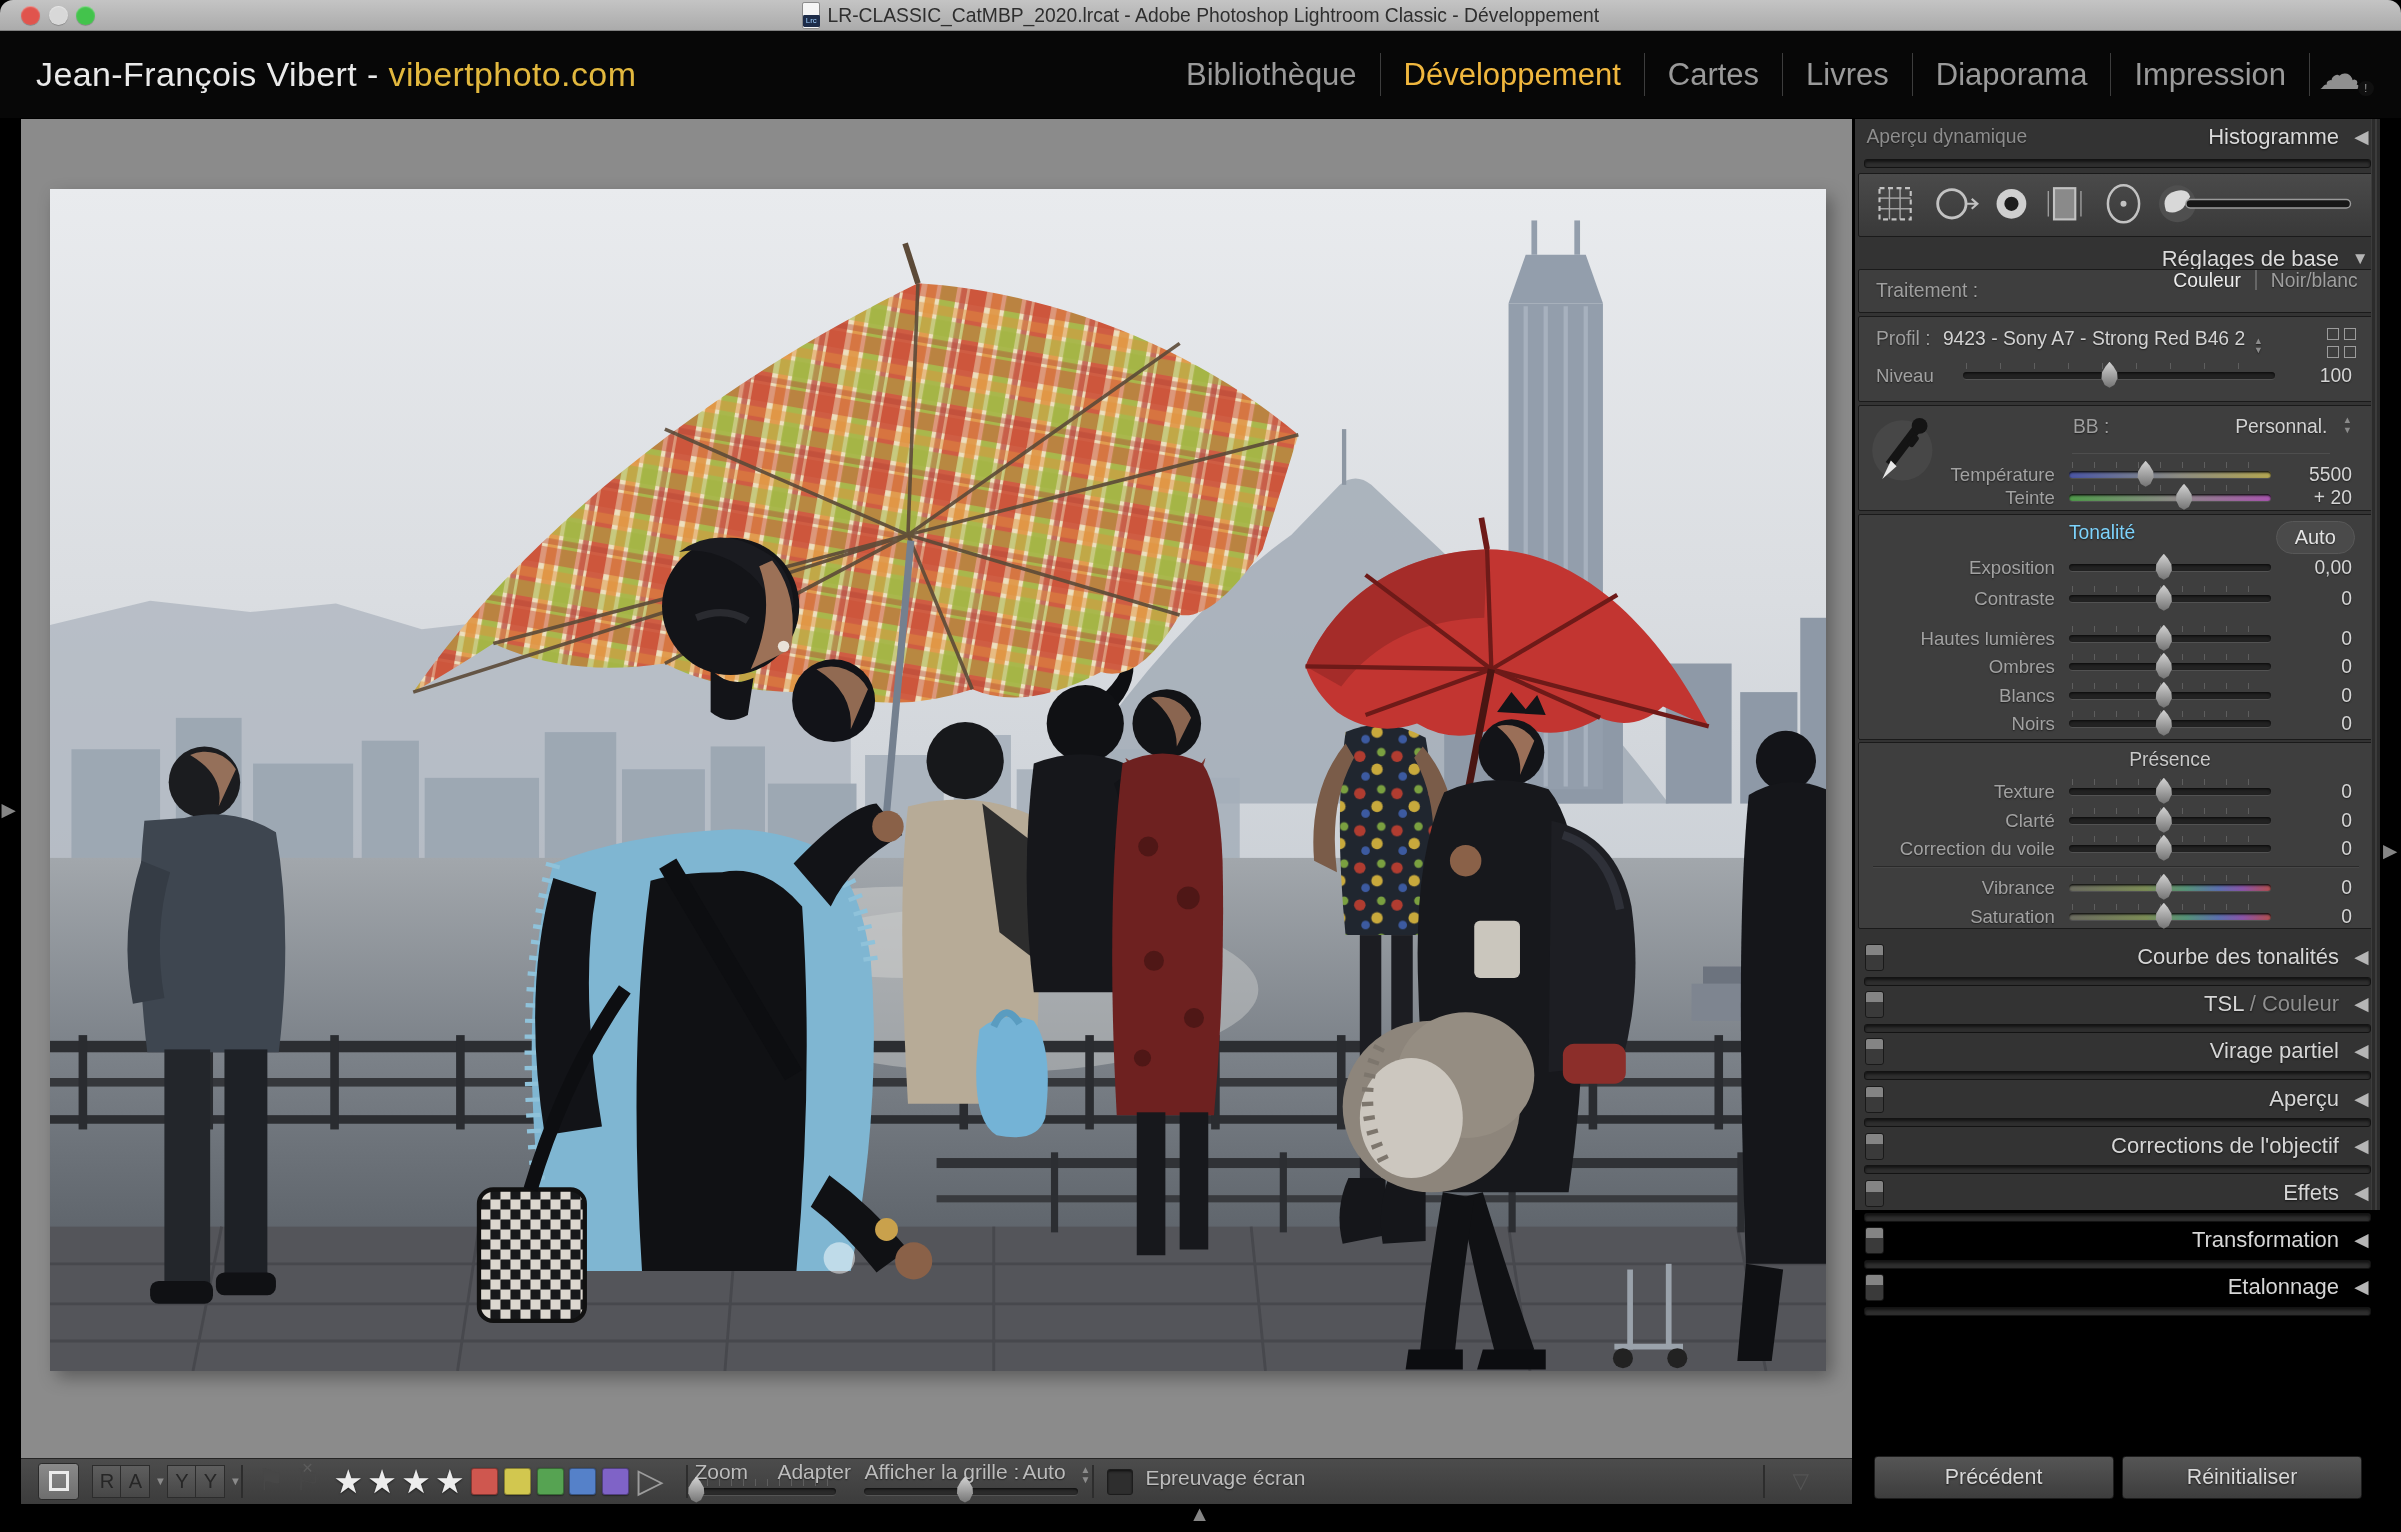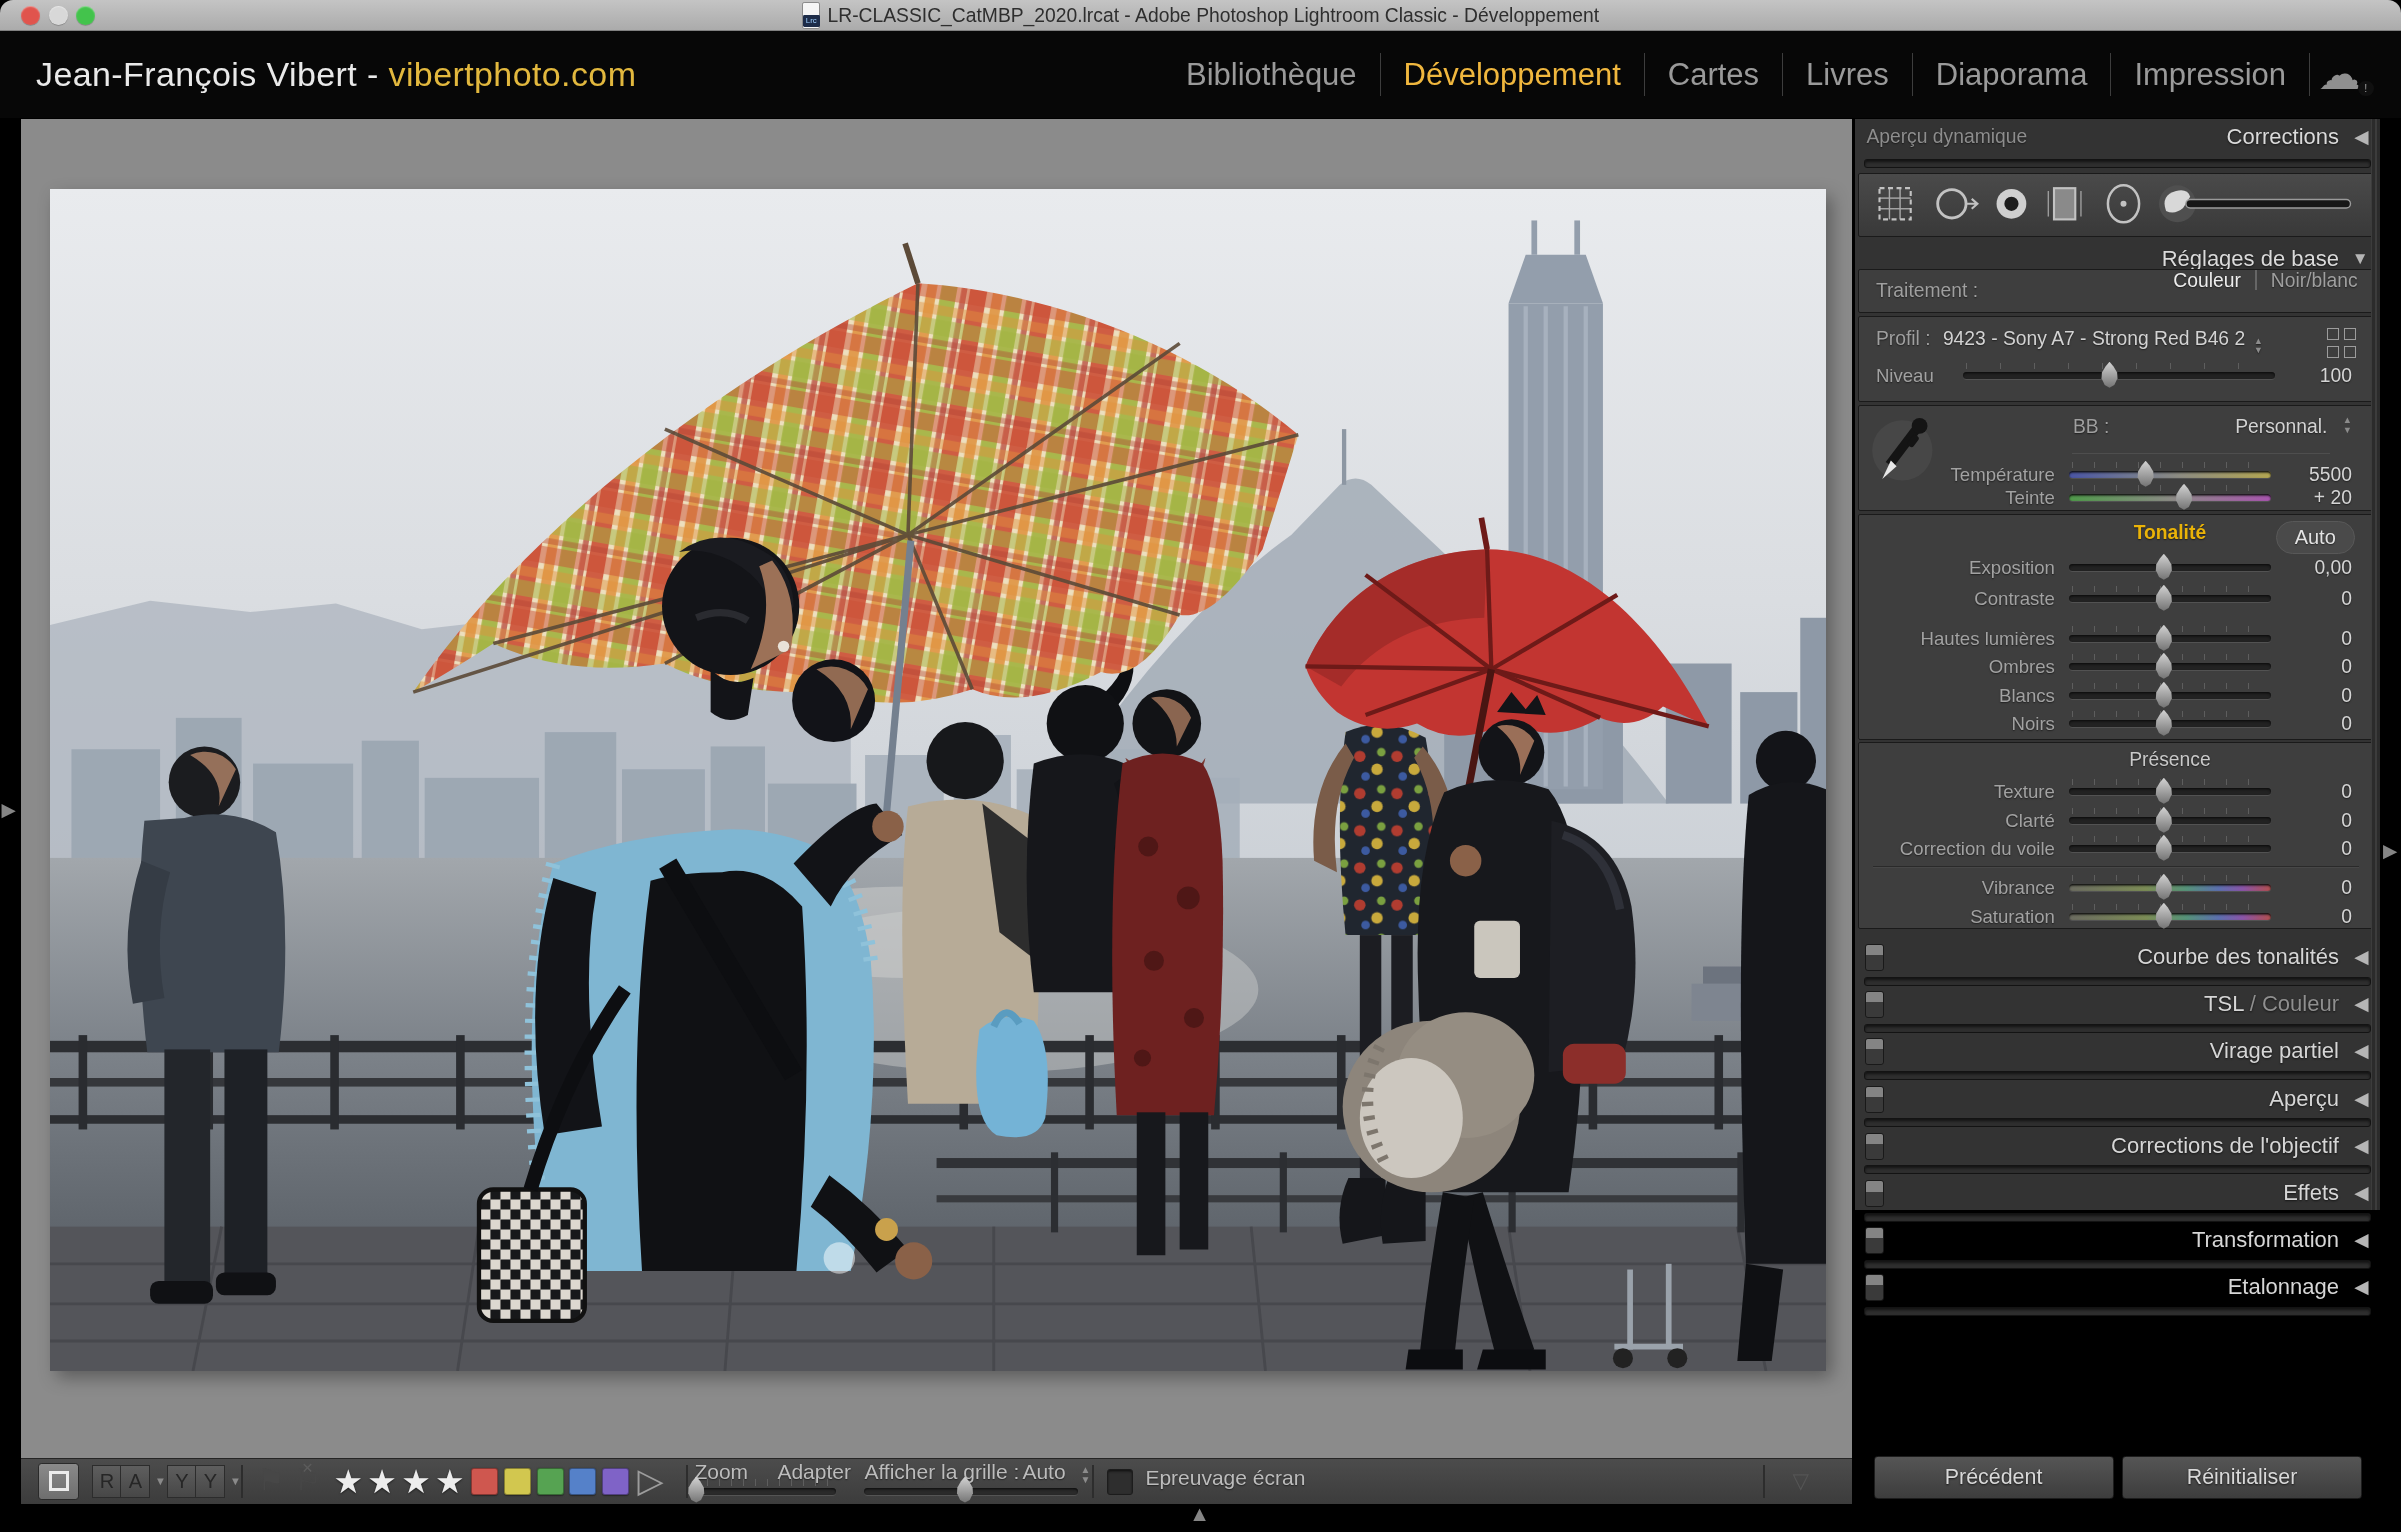--- a/index.html
+++ b/index.html
@@ -528,21 +528,21 @@
 
     <div class="tb-div" style="left:1742px;"></div>
     <span class="tb-menu" style="left:1771px;">▽</span>
   </div>
 </div>
 
 <div class="panel">
 
   <div class="pheader" style="top:1.4px;">
     <span class="muted-label">Aperçu dynamique</span>
-    <span class="title">Corrections</span>
+    <span class="title">Histogramme</span>
     <span class="arrow">◀</span>
   </div>
   <div class="hbar" style="top:40px;"></div>
 
   <div class="pbox" style="top:54px; height:64px; background:linear-gradient(#4a4a4a,#393939);">
     <svg width="512" height="61" viewBox="0 0 716 86">
       <g stroke="#c2c2c2" fill="none">
         <rect x="26" y="20" width="44" height="44" stroke-dasharray="7 5" stroke-width="3"></rect>
         <g stroke-width="2" opacity=".8">
             <line x1="40" y1="20" x2="40" y2="64"></line>
@@ -641,21 +641,21 @@
       <span class="slabel">Teinte</span>
       <div class="strack t-tint">
         <div class="ticks"></div>
         <div class="thumb" style="left:57%;"></div>
       </div>
       <span class="sval">+ 20</span>
     </div>
   </div>
 
   <div class="pbox" style="top:395px; height:226px;">
-    <span class="pvalue" style="position:absolute; left:210px; width:202px; text-align:center; top:7.1px; color:#eab308;font-weight:bold;">Tonalité</span>
+    <span class="pvalue" style="position:absolute; left:210px; width:202px; text-align:left; top:7.1px; color:#7dd3fc;">Tonalité</span>
     <div class="auto-pill" style="top:5.7px;">Auto</div>
     <div class="srow" style="top:38px;">
       <span class="slabel">Exposition</span>
       <div class="strack">
           <div class="thumb" style="left:47%;"></div>
         </div>
       <span class="sval">0,00</span>
     </div>
     <div class="srow" style="top:69px;">
       <span class="slabel">Contraste</span>

